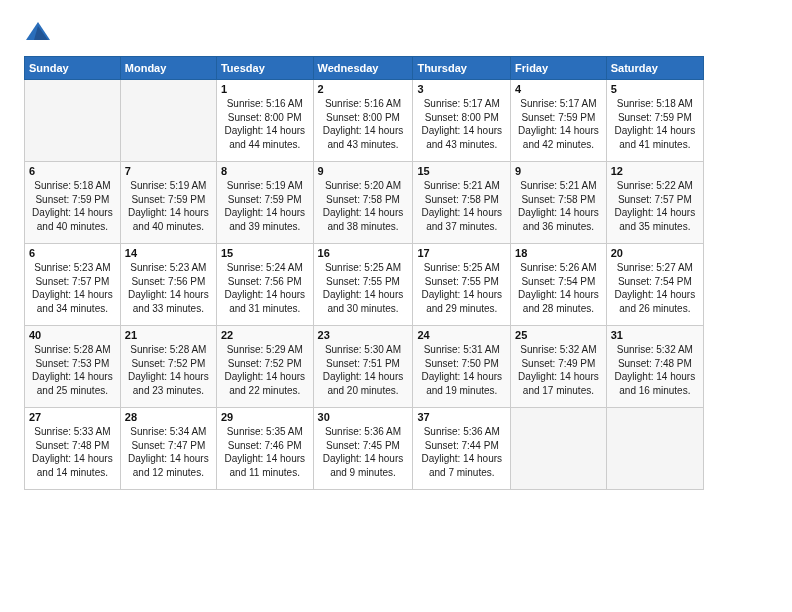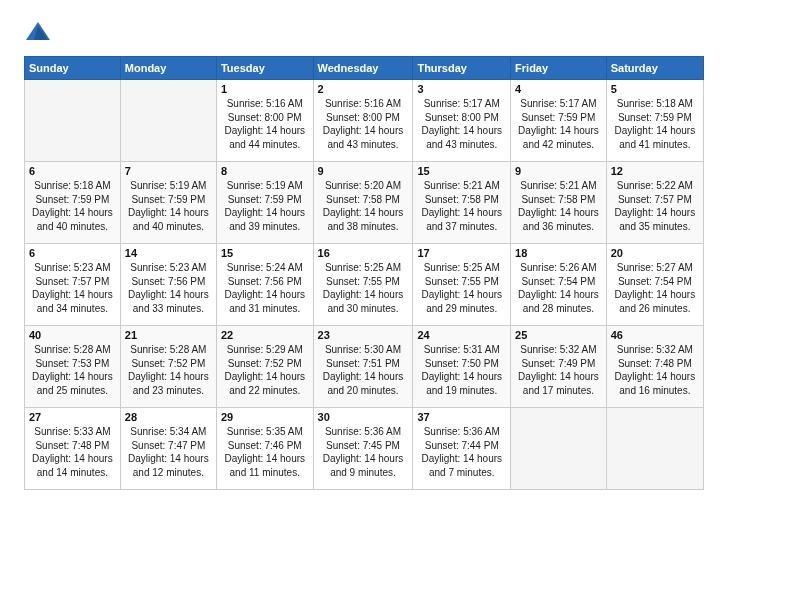--- a/index.html
+++ b/index.html
@@ -230,21 +230,21 @@
           </td>
           <td>
             <div class="day-num">24</div>
             <div class="cell-text">Sunrise: 5:31 AM<br>Sunset: 7:50 PM<br>Daylight: 14 hours and 19 minutes.</div>
           </td>
           <td>
             <div class="day-num">25</div>
             <div class="cell-text">Sunrise: 5:32 AM<br>Sunset: 7:49 PM<br>Daylight: 14 hours and 17 minutes.</div>
           </td>
           <td>
-            <div class="day-num">46</div>
+            <div class="day-num">31</div>
             <div class="cell-text">Sunrise: 5:32 AM<br>Sunset: 7:48 PM<br>Daylight: 14 hours and 16 minutes.</div>
           </td>
         </tr>
         <tr>
           <td>
             <div class="day-num">27</div>
             <div class="cell-text">Sunrise: 5:33 AM<br>Sunset: 7:48 PM<br>Daylight: 14 hours and 14 minutes.</div>
           </td>
           <td>
             <div class="day-num">28</div>

